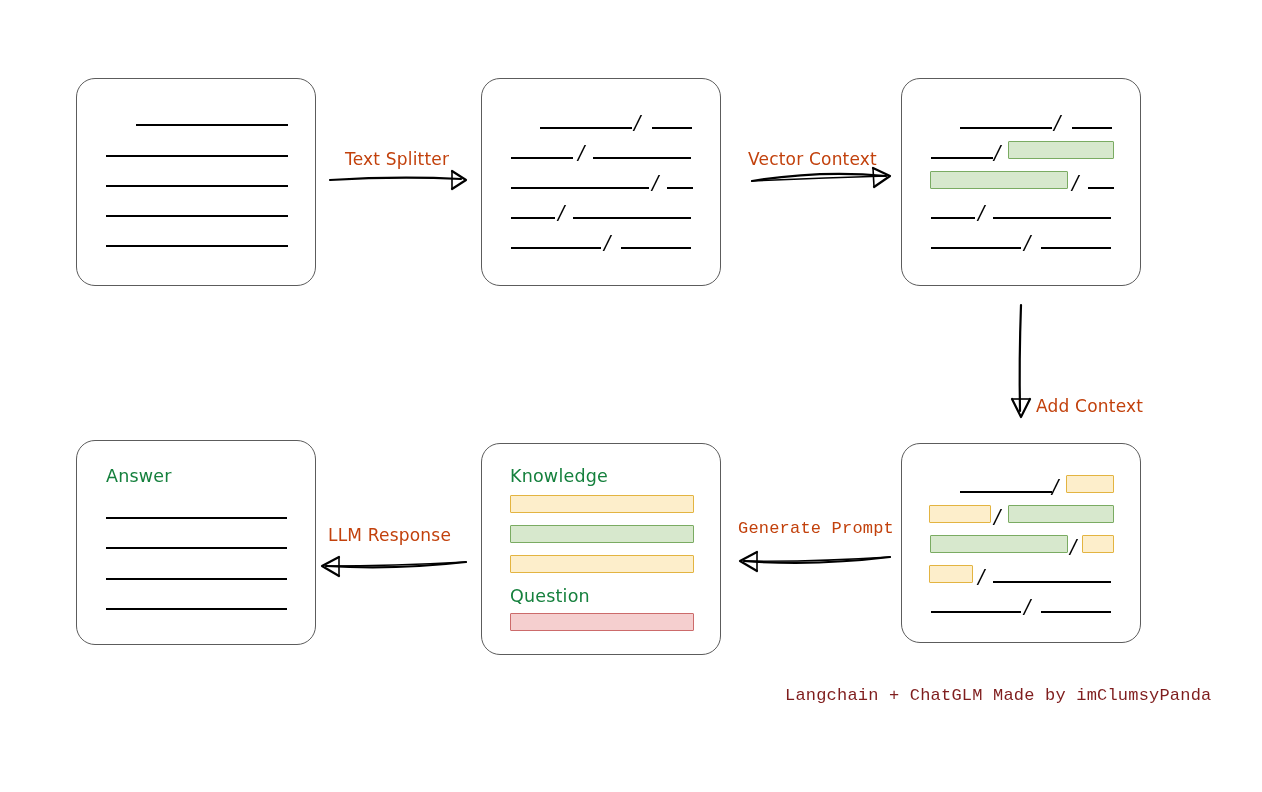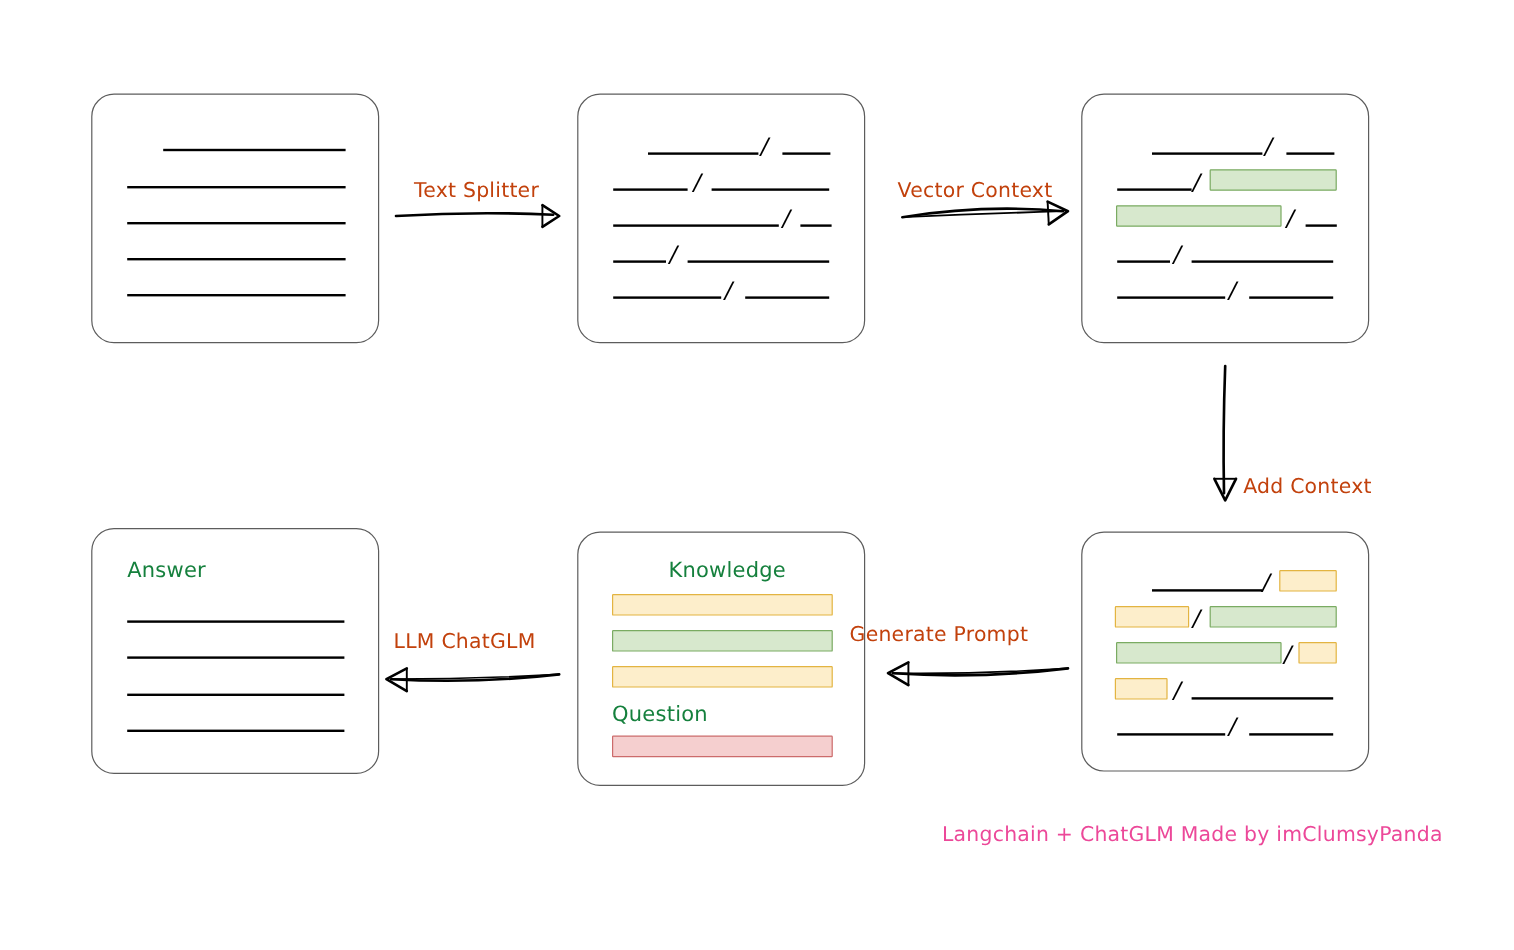--- a/index.html
+++ b/index.html
@@ -61,23 +61,24 @@
     font-size:17px;
     color:#c2410c;
     white-space:nowrap;
     letter-spacing:.2px;
   }
 
   
   .footer{
     position:absolute;
     font-size:17px;
-    color:#ec4899;
+    color:#7f1d1d;
     white-space:nowrap;
     letter-spacing:.2px;
+    font-family:Liberation Mono, monospace;
   }
 
   svg.arrows{position:absolute;left:0;top:0;width:1262px;height:792px;pointer-events:none;}
 </style>
 </head>
 <body>
 
 <div id="canvas">
 
   <svg class="arrows" viewBox="0 0 1262 792">
@@ -180,35 +181,35 @@
 
   <div class="chip yellow" style="left:929px;top:565px;width:44px;height:18px;"></div>
   <div class="slash" style="left:978px;top:567px;">/</div>
   <div class="rule" style="left:993px;top:581px;width:118px;"></div>
 
   <div class="rule" style="left:931px;top:611px;width:90px;"></div>
   <div class="slash" style="left:1024px;top:597px;">/</div>
   <div class="rule" style="left:1041px;top:611px;width:70px;"></div>
 
   <div class="card" style="left:481px;top:443px;width:240px;height:212px;"></div>
-  <div class="card-title" style="left:510px;top:466px;margin-left:47px;">Knowledge</div>
+  <div class="card-title" style="left:510px;top:466px;">Knowledge</div>
   <div class="chip yellow" style="left:510px;top:495px;width:184px;height:18px;"></div>
   <div class="chip green" style="left:510px;top:525px;width:184px;height:18px;"></div>
   <div class="chip yellow" style="left:510px;top:555px;width:184px;height:18px;"></div>
   <div class="card-title" style="left:510px;top:586px;">Question</div>
   <div class="chip red" style="left:510px;top:613px;width:184px;height:18px;"></div>
 
   <div class="card" style="left:76px;top:440px;width:240px;height:205px;"></div>
   <div class="card-title" style="left:106px;top:466px;">Answer</div>
   <div class="rule" style="left:106px;top:517px;width:181px;"></div>
   <div class="rule" style="left:106px;top:547px;width:181px;"></div>
   <div class="rule" style="left:106px;top:578px;width:181px;"></div>
   <div class="rule" style="left:106px;top:608px;width:181px;"></div>
 
   <div class="arrow-label" style="left:345px;top:149px;">Text Splitter</div>
   <div class="arrow-label" style="left:748px;top:149px;">Vector Context</div>
   <div class="arrow-label" style="left:1036px;top:352px;margin-top:44px;">Add Context</div>
-  <div class="arrow-label" style="left:708px;top:519px;">Generate Prompt</div>
-  <div class="arrow-label" style="left:328px;top:525px;">LLM ChatGLM</div>
+  <div class="arrow-label" style="left:738px;top:519px;font-family:Liberation Mono, monospace;">Generate Prompt</div>
+  <div class="arrow-label" style="left:328px;top:525px;">LLM Response</div>
 
   <div class="footer" style="left:785px;top:686px;">Langchain + ChatGLM Made by imClumsyPanda</div>
 
 </div>
 
 </body></html>

